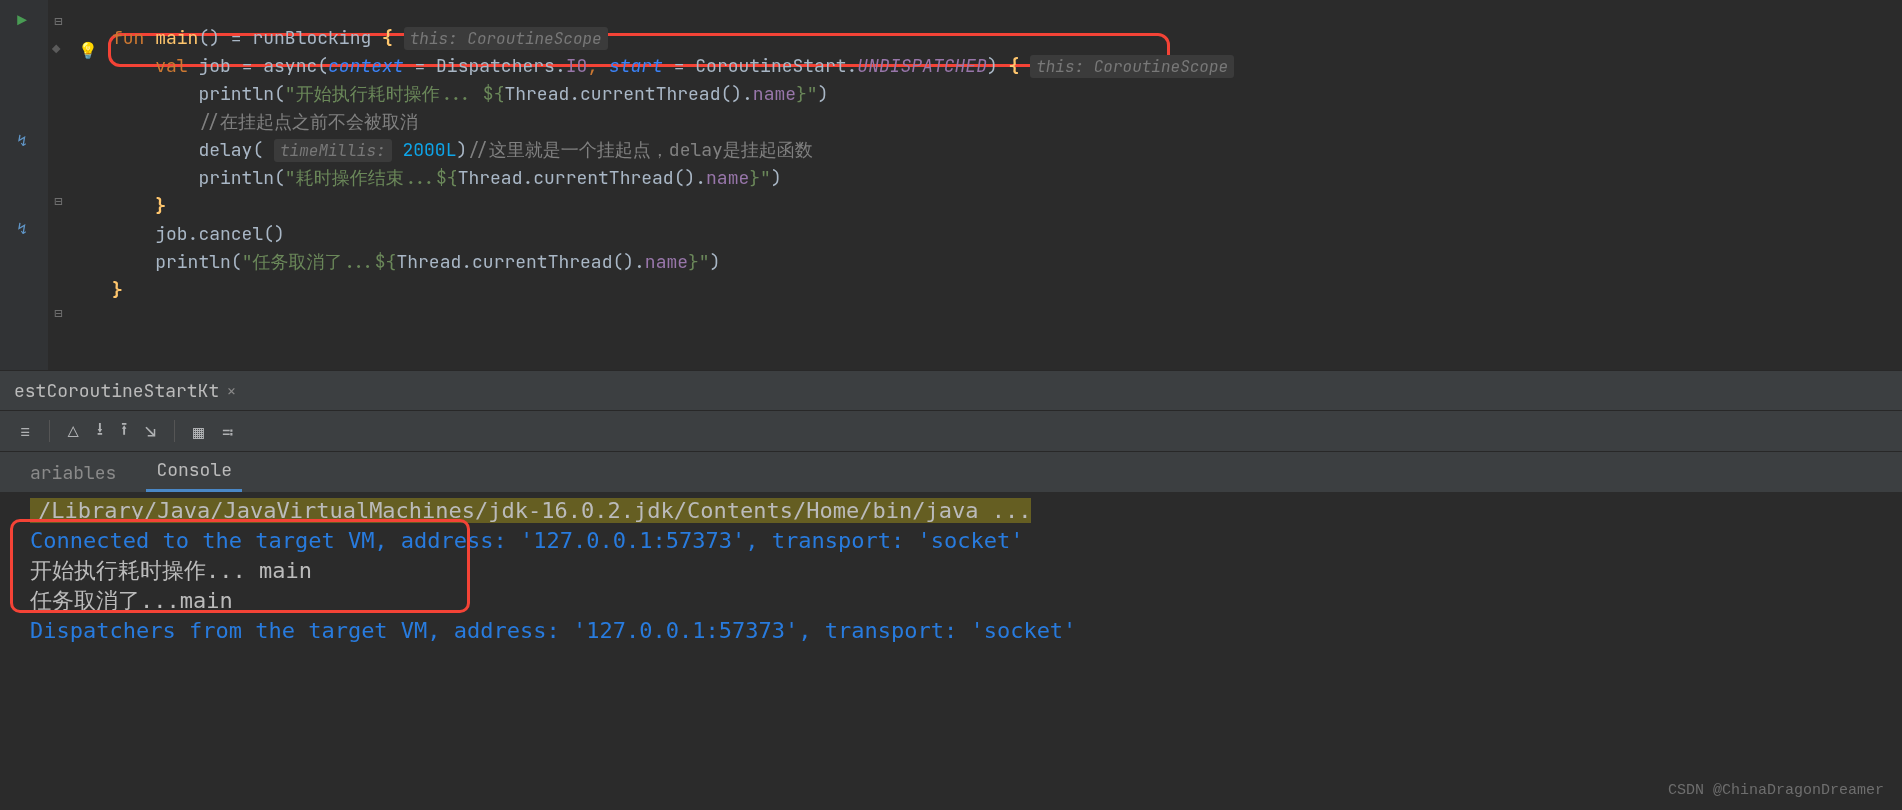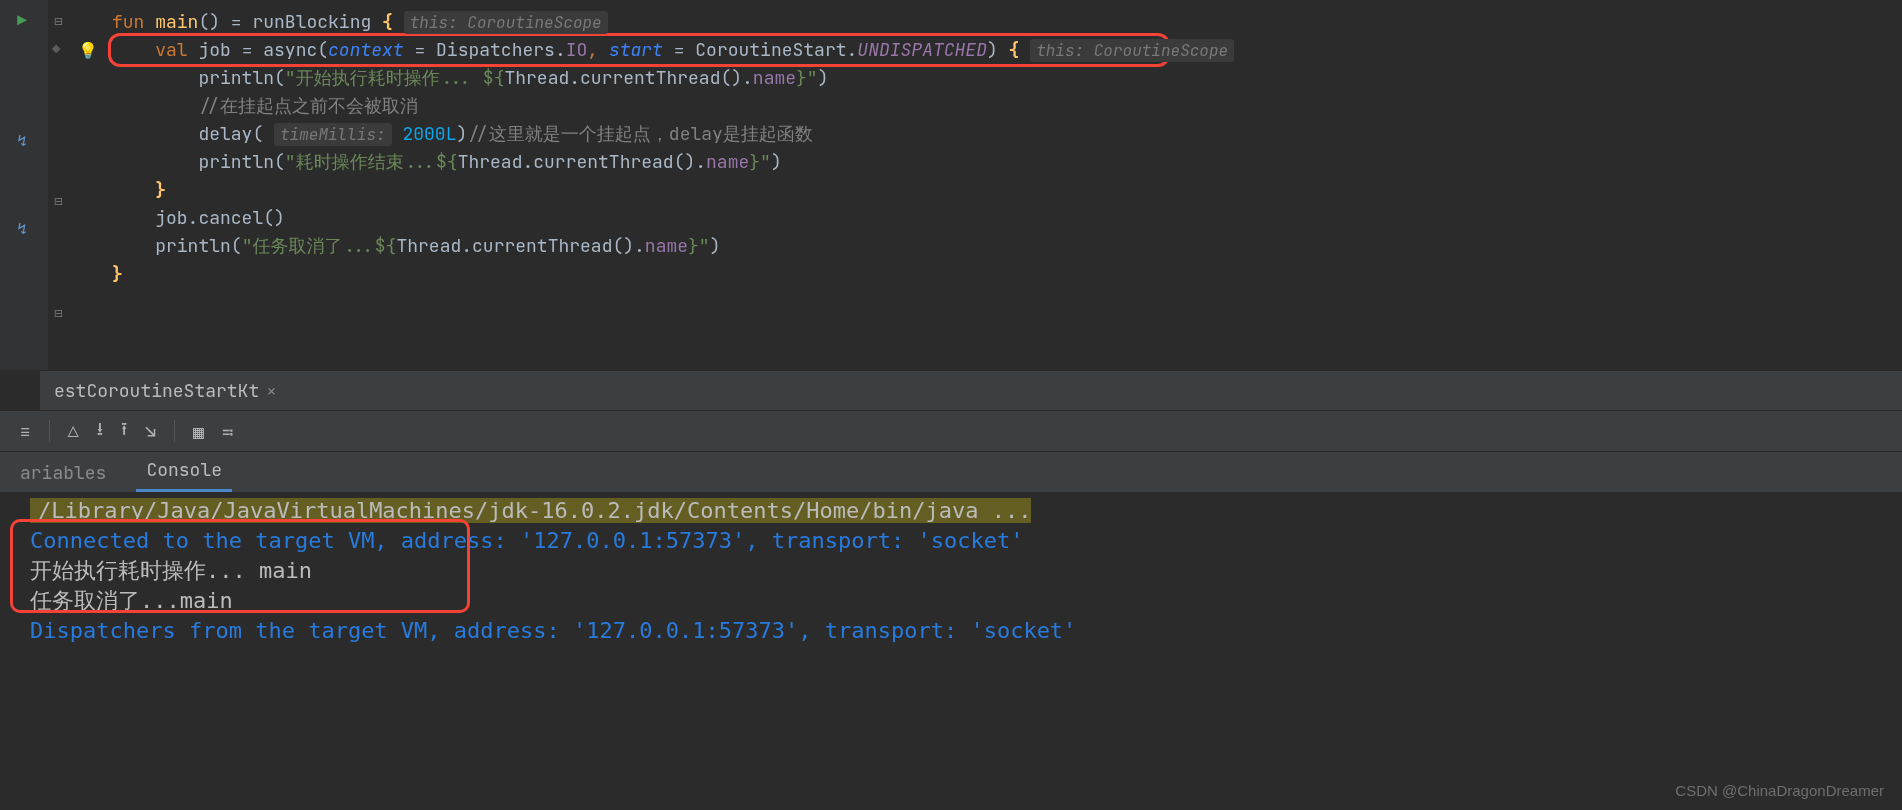--- a/index.html
+++ b/index.html
@@ -39,21 +39,21 @@
     border-right: 0px solid #3c3f41;
   }
   .fold-icon {
     position: absolute;
     color: #6e6e6e;
     font-size: 14px;
   }
   .code-area {
     flex: 1;
     position: relative;
-    padding-top: 8px;
+    padding-top: 24px;
   }
   .code-line {
     height: 28px;
     line-height: 28px;
     white-space: pre;
     position: relative;
     padding-left: 4px;
   }
   .kw { color: #cc7832; }
   .kw-val { color: #cc7832; }
@@ -80,21 +80,20 @@
     width: 1062px;
     pointer-events: none;
   }
   .tab-bar {
     height: 40px;
     background: #3c3f41;
     display: flex;
     align-items: center;
     padding-left: 4px;
     border-top: 1px solid #282828;
-    margin-left: 40px;
   }
   .tab {
     padding: 6px 10px;
     color: #bbbbbb;
     display: flex;
     align-items: center;
     gap: 8px;
   }
   .tab-close {
     color: #8a8a8a;
@@ -120,21 +119,21 @@
     width: 1px;
     height: 22px;
     background: #555;
   }
   .sub-tabs {
     height: 40px;
     background: #3c3f41;
     display: flex;
     align-items: flex-end;
     gap: 20px;
-    padding-left: 10px;
+    padding-left: 20px;
   }
   .sub-tab {
     padding: 8px 10px;
     color: #8a8a8a;
     cursor: pointer;
   }
   .sub-tab.active {
     color: #bbbbbb;
     border-bottom: 3px solid #4a88c7;
   }
@@ -164,21 +163,21 @@
     border: 3px solid #f44336;
     border-radius: 10px;
     pointer-events: none;
   }
   .watermark {
     position: absolute;
     right: 18px;
     bottom: 6px;
     color: #6e6e6e;
     font-size: 15px;
-    font-family: Liberation Sans, sans-serif;
+    font-family: Liberation Mono, monospace;
   }
   .bulb {
     color: #ffc107;
     font-size: 16px;
   }
 </style>
 </head>
 <body>
 
 <div class="editor-area">

